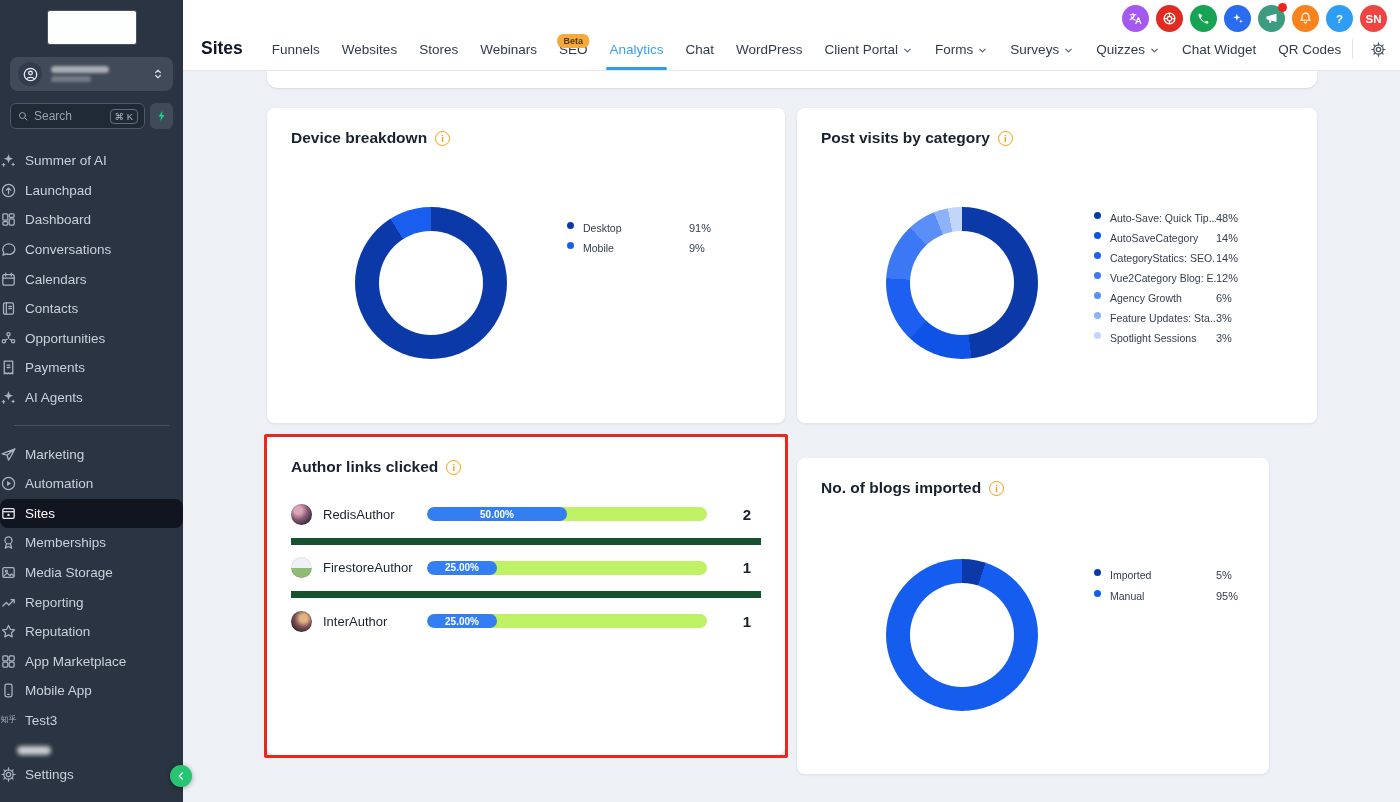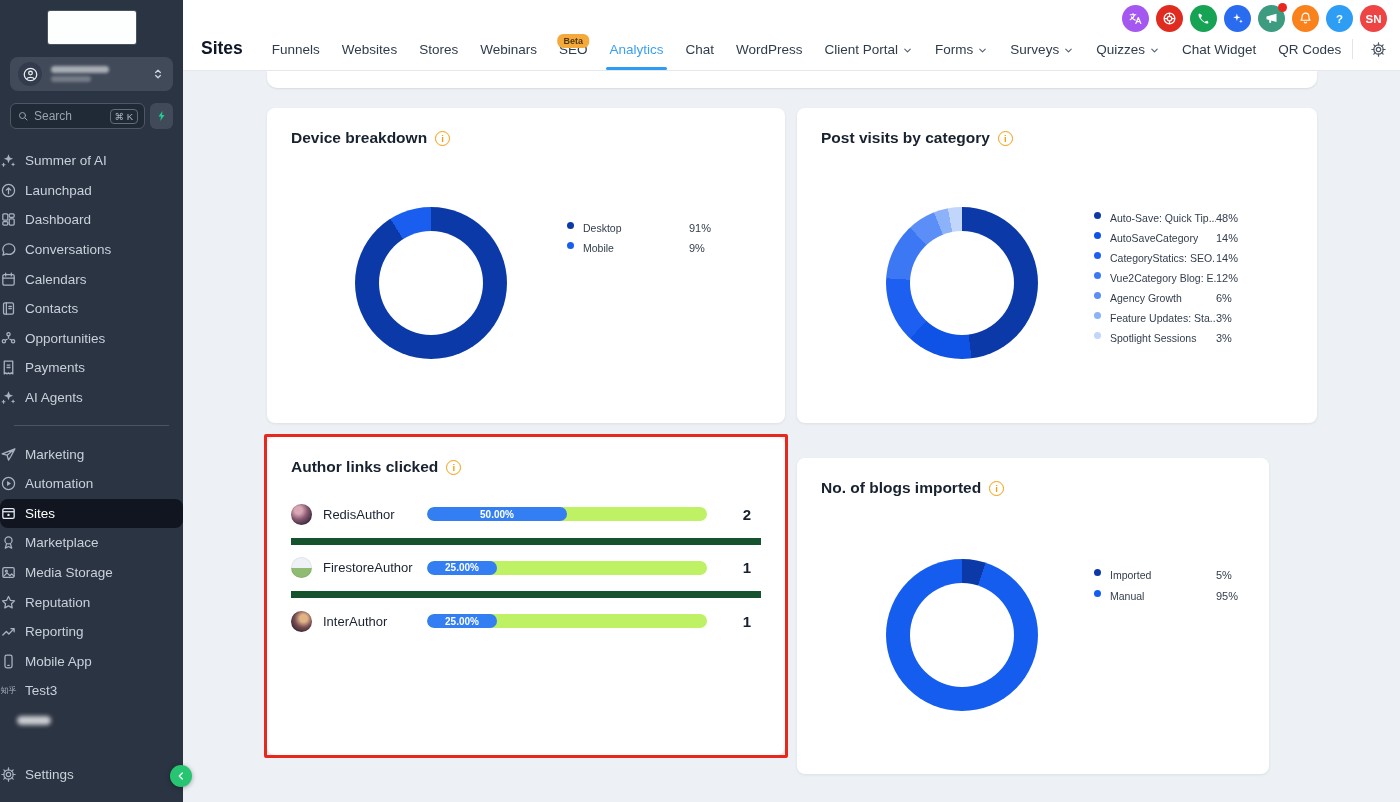--- a/index.html
+++ b/index.html
@@ -381,56 +381,66 @@
           </div>
 
           <div class="nav-item">
             <span class="ic">
               <svg width="17" height="17">
                 <use href="#i-medal"></use>
               </svg>
 
             </span>
 
-            <span class="lbl">Marketplace</span>
+            <span class="lbl">Memberships</span>
           </div>
 
           <div class="nav-item">
             <span class="ic">
               <svg width="17" height="17">
                 <use href="#i-image"></use>
               </svg>
 
             </span>
 
             <span class="lbl">Media Storage</span>
           </div>
 
           <div class="nav-item">
             <span class="ic">
               <svg width="17" height="17">
+                <use href="#i-trend"></use>
+              </svg>
+
+            </span>
+
+            <span class="lbl">Reporting</span>
+          </div>
+
+          <div class="nav-item">
+            <span class="ic">
+              <svg width="17" height="17">
                 <use href="#i-star"></use>
               </svg>
 
             </span>
 
             <span class="lbl">Reputation</span>
           </div>
 
           <div class="nav-item">
             <span class="ic">
               <svg width="17" height="17">
-                <use href="#i-trend"></use>
-              </svg>
-
-            </span>
-
-            <span class="lbl">Reporting</span>
-          </div>
-
+                <use href="#i-grid4"></use>
+              </svg>
+
+            </span>
+
+            <span class="lbl">App Marketplace</span>
+          </div>
 
           <div class="nav-item">
             <span class="ic">
               <svg width="17" height="17">
                 <use href="#i-mobile"></use>
               </svg>
 
             </span>
 
             <span class="lbl">Mobile App</span>

